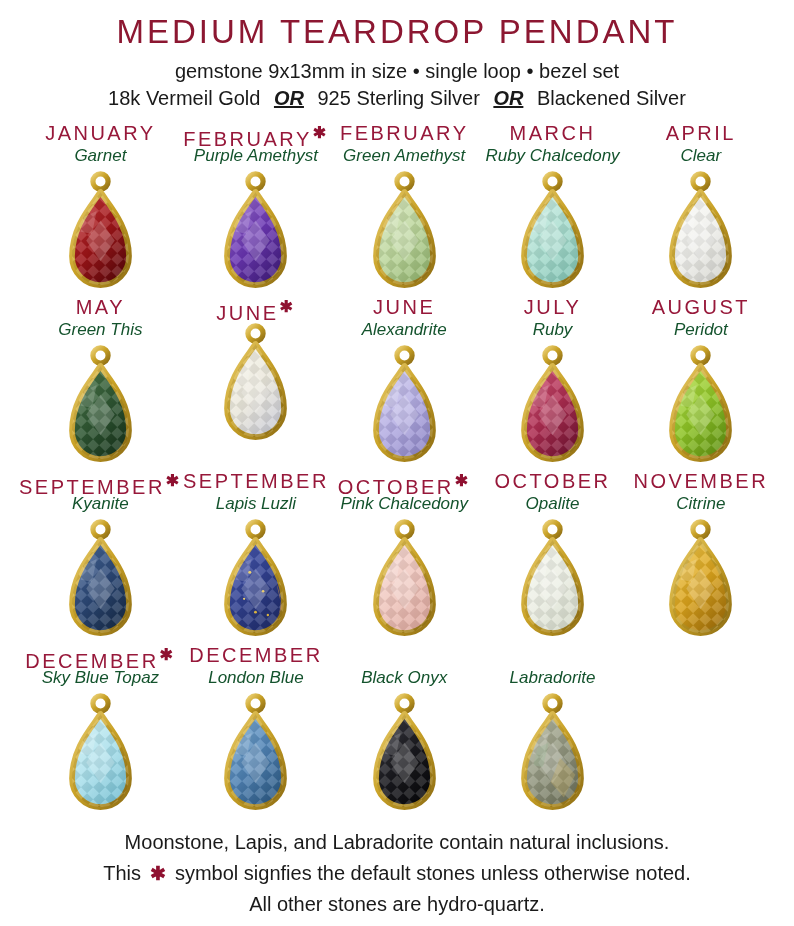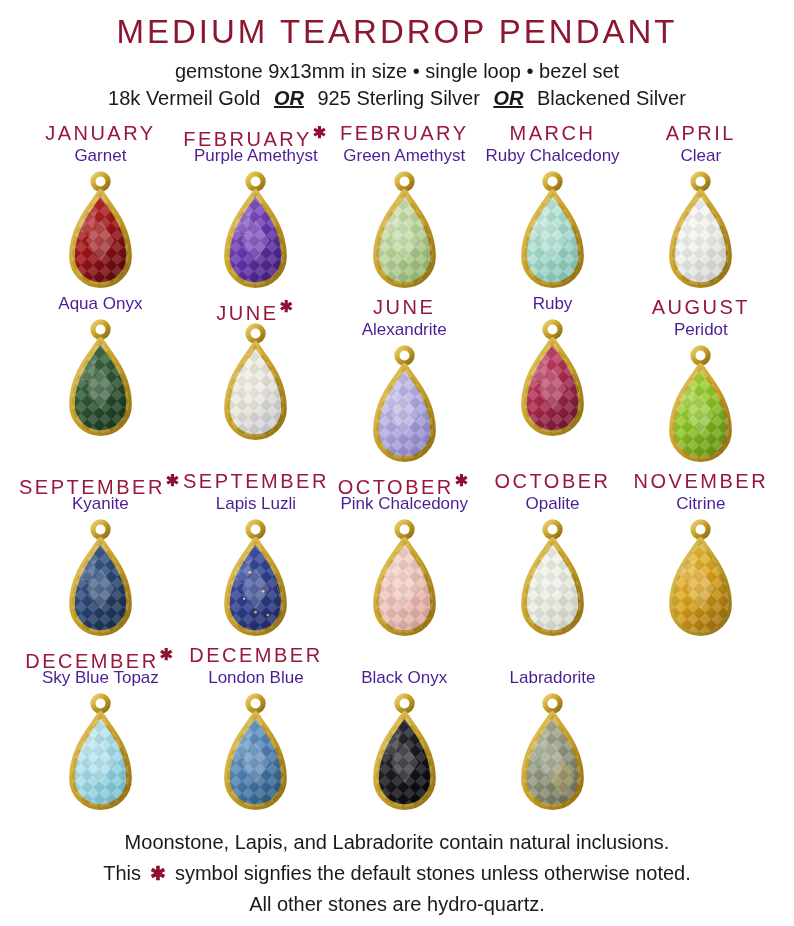--- a/index.html
+++ b/index.html
@@ -19,21 +19,21 @@
   #grid{
     width:756px;margin:10px auto 0;
     display:grid;grid-template-columns:repeat(5,1fr);row-gap:5px;
   }
   .cell{text-align:center;}
   .month{
     font-size:20px;letter-spacing:2.5px;color:#97183A;
     height:26px;line-height:26px;white-space:nowrap;font-weight:400;
   }
   .ast{color:#8F1030;font-size:16px;vertical-align:8px;margin-left:1px;font-weight:700;}
-  .stone{font-size:17px;height:22px;line-height:20px;color:#4c1d95;white-space:nowrap;}
+  .stone{font-size:17px;height:22px;line-height:20px;color:#14532d;white-space:nowrap;font-style:italic;}
   .pendant{display:block;margin:1px auto 0;}
   .footer{margin-top:16px;text-align:center;font-size:20px;line-height:31px;}
   .foot-ast{color:#8F1030;margin:0 9px;font-size:19px;font-weight:700;}
 </style>
 </head>
 <body>
 
 <div class="title">MEDIUM TEARDROP PENDANT</div>
 
 <div class="sub">
@@ -213,21 +213,22 @@
         <circle cx="50" cy="13" r="8" fill="none" stroke="url(#gold4)" stroke-width="5.5"></circle>
         <path d="M50 24 C 40 39, 20 60, 20 92 a 30 30 0 0 0 60 0 C 80 60, 60 39, 50 24 Z" fill="url(#gem4)" stroke="url(#gold4)" stroke-width="6" stroke-linejoin="round"></path>
         <g clip-path="url(#clip4)">
           <path d="M50 24 C 40 39, 20 60, 20 92 a 30 30 0 0 0 60 0 C 80 60, 60 39, 50 24 Z" fill="url(#fac4)"></path>
           <polygon points="50,54 65,75 50,97 35,75" fill="#ffffff" opacity="0.20"></polygon>
           <polygon points="33,50 46,44 41,68 29,66" fill="#ffffff" opacity="0.16"></polygon>
         </g>
       </svg>
     </div>
     <div class="cell">
-      <div class="stone">Aqua Onyx</div>
+      <div class="month">MAY</div>
+      <div class="stone">Green This</div>
       <svg class="pendant" viewBox="0 0 100 126" width="95" height="120">
         <defs>
           <linearGradient id="gold5" x1="0" y1="0" x2="1" y2="1">
             <stop offset="0" stop-color="#EBD076"></stop>
             <stop offset="0.45" stop-color="#C9A227"></stop>
             <stop offset="1" stop-color="#8F6E14"></stop>
           </linearGradient>
           <linearGradient id="gem5" x1="0.15" y1="0" x2="0.85" y2="1">
             <stop offset="0" stop-color="#4E7A4C"></stop>
             <stop offset="0.5" stop-color="#2F5733"></stop>
@@ -313,20 +314,21 @@
         <circle cx="50" cy="13" r="8" fill="none" stroke="url(#gold7)" stroke-width="5.5"></circle>
         <path d="M50 24 C 40 39, 20 60, 20 92 a 30 30 0 0 0 60 0 C 80 60, 60 39, 50 24 Z" fill="url(#gem7)" stroke="url(#gold7)" stroke-width="6" stroke-linejoin="round"></path>
         <g clip-path="url(#clip7)">
           <path d="M50 24 C 40 39, 20 60, 20 92 a 30 30 0 0 0 60 0 C 80 60, 60 39, 50 24 Z" fill="url(#fac7)"></path>
           <polygon points="50,54 65,75 50,97 35,75" fill="#ffffff" opacity="0.20"></polygon>
           <polygon points="33,50 46,44 41,68 29,66" fill="#ffffff" opacity="0.16"></polygon>
         </g>
       </svg>
     </div>
     <div class="cell">
+      <div class="month">JULY</div>
       <div class="stone">Ruby</div>
       <svg class="pendant" viewBox="0 0 100 126" width="95" height="120">
         <defs>
           <linearGradient id="gold8" x1="0" y1="0" x2="1" y2="1">
             <stop offset="0" stop-color="#EBD076"></stop>
             <stop offset="0.45" stop-color="#C9A227"></stop>
             <stop offset="1" stop-color="#8F6E14"></stop>
           </linearGradient>
           <linearGradient id="gem8" x1="0.15" y1="0" x2="0.85" y2="1">
             <stop offset="0" stop-color="#D4597A"></stop>

